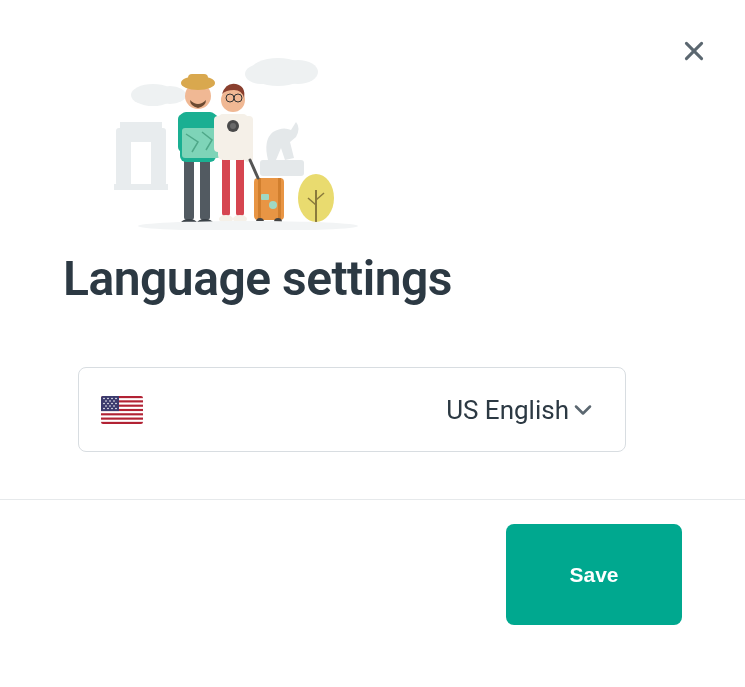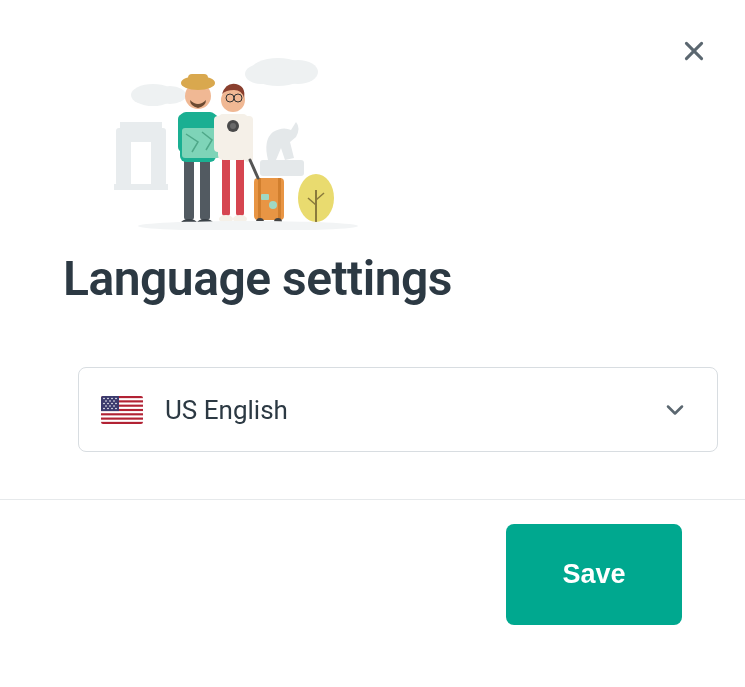--- a/index.html
+++ b/index.html
@@ -51,22 +51,23 @@
     .title {
       font-size: 48px;
       font-weight: 600;
       color: #2c3943;
       margin-top: 14px;
       margin-bottom: 60px;
       letter-spacing: -0.5px;
     }
     .select-wrapper {
       position: relative;
-      width: 640px;
+      width: 548px;
       margin-left: 15px;
+      text-align: right;
     }
     .language-select {
       width: 100%;
       height: 85px;
       border: 1px solid #d8dde1;
       border-radius: 8px;
       background: #ffffff;
       display: flex;
       align-items: center;
       padding: 0 28px 0 22px;
@@ -99,21 +100,21 @@
       padding: 24px 63px 62px 63px;
       display: flex;
       justify-content: flex-end;
     }
     .save-btn {
       background: #00a88f;
       color: #ffffff;
       border: none;
       border-radius: 8px;
       padding: 30px 50px;
-      font-size: 27px;
+      font-size: 21px;
       font-weight: 600;
       cursor: pointer;
       min-width: 176px;
       height: 101px;
     }
   </style>
 </head>
 <body>
 
 <div class="dialog">

